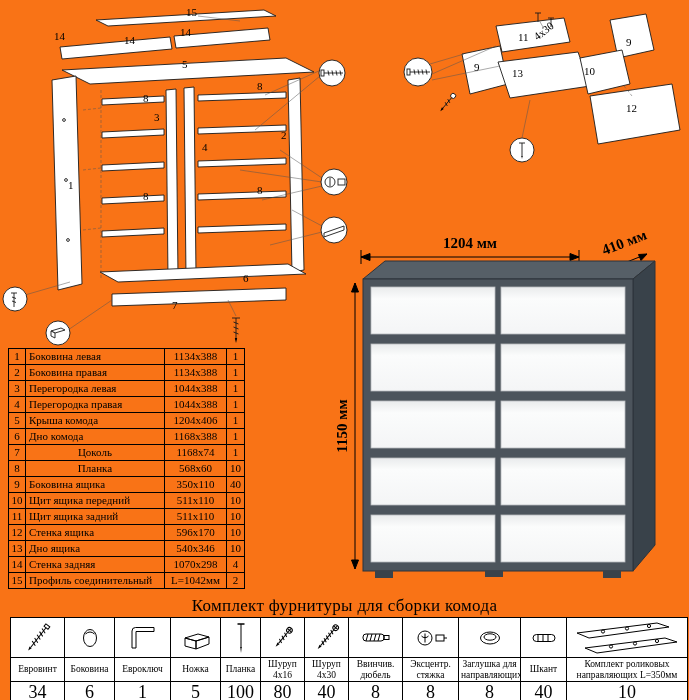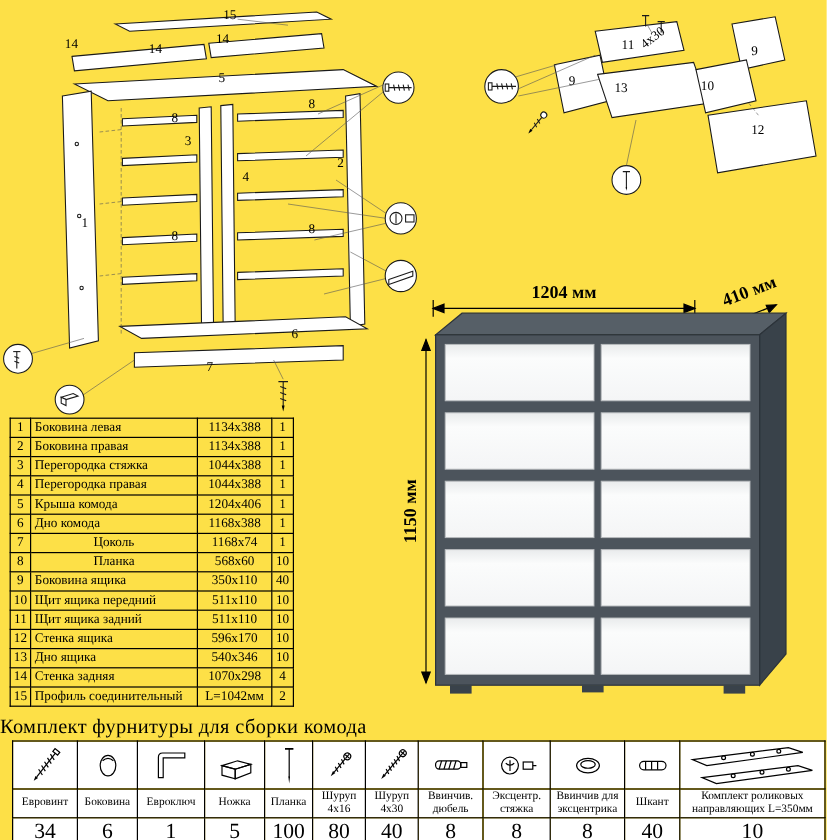--- a/index.html
+++ b/index.html
@@ -1,26 +1,26 @@
 <!DOCTYPE html>
 <html><head>
 <meta charset="utf-8">
 <style>
   *{margin:0;padding:0;box-sizing:border-box}
   html,body{background:#fff}
   body{width:689px;height:700px;font-family:"Liberation Serif",serif;color:#000}
-  .page{position:relative;width:689px;height:700px;background:#fde047;overflow:hidden}
+  .page{position:relative;width:689px;height:700px;background:#f97316;overflow:hidden}
   svg{display:block}
   .xdiag{position:absolute;left:0;top:0}
   .ddiag{position:absolute;left:388px;top:2px}
   .dresser{position:absolute;left:335px;top:233px}
   .parts{position:absolute;left:8px;top:348px;border-collapse:collapse;font-size:11px;table-layout:fixed}
   .parts td{border:1px solid #000;padding:1px 3px;line-height:13px;height:15px;white-space:nowrap;overflow:hidden}
   .parts td.c{text-align:center;padding:1px 1px}
-  .title{position:absolute;left:0;top:596px;width:689px;text-align:left;font-size:17px;letter-spacing:.3px}
+  .title{position:absolute;left:0;top:596px;width:689px;text-align:center;font-size:17px;letter-spacing:.3px}
   .hw{position:absolute;left:10px;top:617px;border-collapse:collapse;table-layout:fixed;width:677px}
   .hw td{border:1px solid #000;text-align:center;vertical-align:middle;overflow:hidden;background:#fff}
   .hw td.ic{height:40px;padding:0}
   .hw td.ic svg{margin:0 auto}
   .hw td.lb{font-size:9.5px;line-height:10.5px;height:24px;padding:1px 2px}
   .hw td.qt{font-size:18px;height:17px;padding:0}
   text{font-family:"Liberation Serif",serif}
 </style>
 </head>
 <body>
@@ -296,21 +296,21 @@
           <td class="c">1</td>
         </tr>
         <tr>
           <td class="c">2</td>
           <td>Боковина правая</td>
           <td class="c">1134x388</td>
           <td class="c">1</td>
         </tr>
         <tr>
           <td class="c">3</td>
-          <td>Перегородка стяжка</td>
+          <td>Перегородка левая</td>
           <td class="c">1044x388</td>
           <td class="c">1</td>
         </tr>
         <tr>
           <td class="c">4</td>
           <td>Перегородка правая</td>
           <td class="c">1044x388</td>
           <td class="c">1</td>
         </tr>
         <tr>
@@ -531,21 +531,21 @@
       <tr>
           <td class="lb">Евровинт</td>
           <td class="lb">Боковина</td>
           <td class="lb">Евроключ</td>
           <td class="lb">Ножка</td>
           <td class="lb">Планка</td>
           <td class="lb">Шуруп 4x16</td>
           <td class="lb">Шуруп 4x30</td>
           <td class="lb">Ввинчив. дюбель</td>
           <td class="lb">Эксцентр. стяжка</td>
-          <td class="lb">Ввинчив для эксцентрика</td>
+          <td class="lb">Заглушка для направляющих</td>
           <td class="lb">Шкант</td>
           <td class="lb">Комплект роликовых направляющих L=350мм</td>
         </tr>
       <tr>
           <td class="qt">34</td>
           <td class="qt">6</td>
           <td class="qt">1</td>
           <td class="qt">5</td>
           <td class="qt">100</td>
           <td class="qt">80</td>

